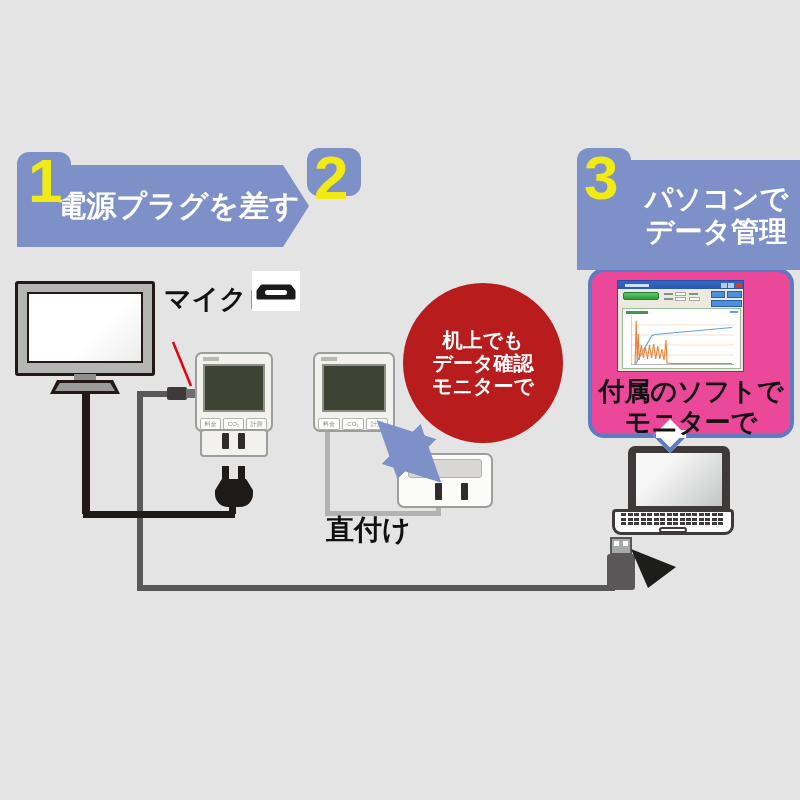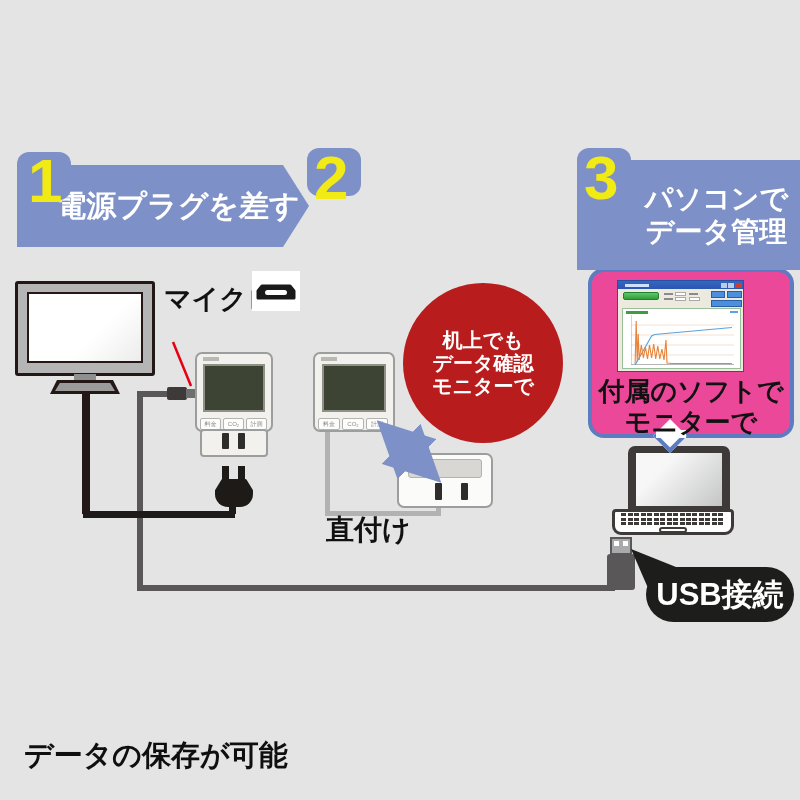--- a/index.html
+++ b/index.html
@@ -133,23 +133,20 @@
       <path d="M10 15 L38 15 L42 20 L42 27 L6 27 L6 20 Z" fill="#1a1a1a" stroke="#1a1a1a" stroke-linejoin="round" stroke-width="3"></path>
       <rect x="13" y="19" width="22" height="5" rx="2.5" fill="#fff"></rect>
     </svg>
   </div>
 
 
   <div class="abs jp-bold" style="left:326px;top:514px;font-size:28px;line-height:1.12;">
     <span>直付け</span><br>
   </div>
 
-  <div class="abs" style="left:646px;top:567px;width:148px;height:55px;background:#1d1d1b;border-radius:28px;display:flex;align-items:center;justify-content:center;color:#fff;font-weight:800;font-size:31px;">
-    <span>USB接続</span>
-  </div>
 
   <div class="abs" style="left:588px;top:268px;width:206px;height:170px;background:#ec4899;border:4px solid #5d7bc1;border-radius:16px;box-sizing:border-box;">
     <div class="tail-sq" style="left:66px;bottom:-14px;"></div>
     <div class="abs" style="left:64px;bottom:-4px;width:30px;height:8px;background:#fff;"></div>
 
     <div class="win">
       <div class="sm" style="left:0;top:0;width:125px;height:8px;background:linear-gradient(#3566c4,#2a57ae);"></div>
       <div class="sm" style="left:7px;top:2.5px;width:24px;height:3px;background:#cfe0ff;"></div>
       <div class="sm" style="left:103px;top:1.5px;width:6px;height:5px;background:#b9cce8;"></div>
       <div class="sm" style="left:110px;top:1.5px;width:6px;height:5px;background:#b9cce8;"></div>
@@ -196,16 +193,15 @@
   </div>
   <div class="num-bump" style="left:17px;top:152px;"></div>
   <div class="num-bump" style="left:307px;top:148px;"></div>
   <div class="num-bump" style="left:577px;top:148px;"></div>
   <div class="step-num" style="left:28px;top:150px;"><span>1</span></div>
   <div class="step-num" style="left:314px;top:147px;"><span>2</span></div>
   <div class="step-num" style="left:584px;top:147px;"><span>3</span></div>
 
   <div class="abs" style="left:24px;top:692px;font-size:29px;font-weight:600;color:#0f0f0f;line-height:1.45;">
     <br>
-    <span>データの保存が可能</span>
   </div>
 
 </div>
 
 </body></html>

